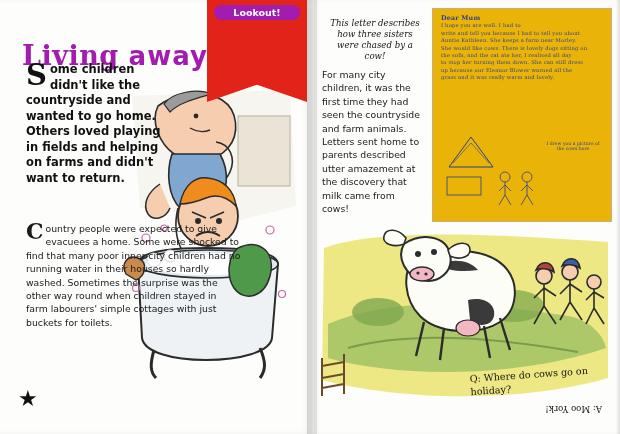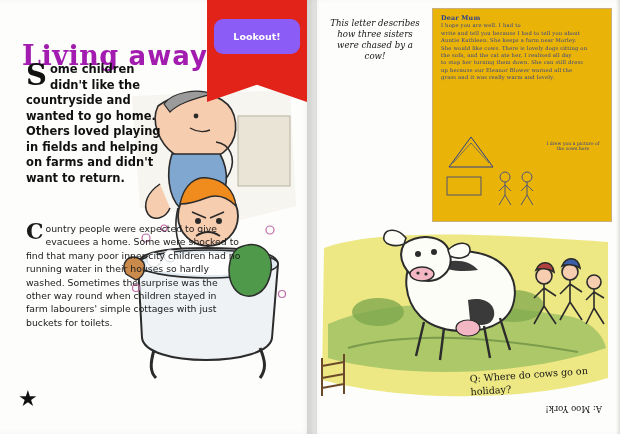--- a/index.html
+++ b/index.html
@@ -98,30 +98,30 @@
   
   .lookout {
     position: absolute;
     left: 207px; top: 0px;
     width: 100px; height: 102px;
     background: #e2231a;
     clip-path: polygon(0 0, 100% 0, 100% 100%, 50% 83%, 0 100%);
   }
   .lookout-title {
     position: absolute;
-    left: 214px; top: 19px;
+    left: 214px; top: 5px;
     width: 86px;
     text-align: center;
     font-family: "DejaVu Sans", sans-serif;
     font-size: 9.5px;
     font-weight: bold;
     color: #ffffff;
-    background: #8b5cf6;
+    background: #a21caf;
     border-radius: 9px;
-    padding: 12px 0;
+    padding: 2px 0;
   }
   .lookout-text {
     position: absolute;
     left: 211px; top: 26px;
     width: 92px;
     text-align: center;
     font-family: "DejaVu Sans", sans-serif;
     font-size: 7.6px;
     line-height: 11px;
     color: #ffffff;
@@ -303,20 +303,21 @@
   </div>
 
   <div class="lookout"></div>
   <div class="lookout-title">Lookout!</div>
 
   <div class="star">★</div>
 
   <div class="gutter"></div>
 
   <div class="caption-italic">This letter describes how three sisters were chased by a cow!</div>
+  <div class="right-body">For many city children, it was the first time they had seen the countryside and farm animals. Letters sent home to parents described utter amazement at the discovery that milk came from cows!</div>
 
   <div class="letter">
     <div class="letter-ink">
       <div class="hd">Dear Mum</div>
       <div>I hope you are well. I had to</div>
       <div>write and tell you because I had to tell you about</div>
       <div>Auntie Kathleen. She keeps a farm near Morley.</div>
       <div>She would like cows. There is lovely dogs sitting on</div>
       <div>the sofa, and the cat ate her, I realised all day</div>
       <div>to stop her turning them down. She can still dress</div>

